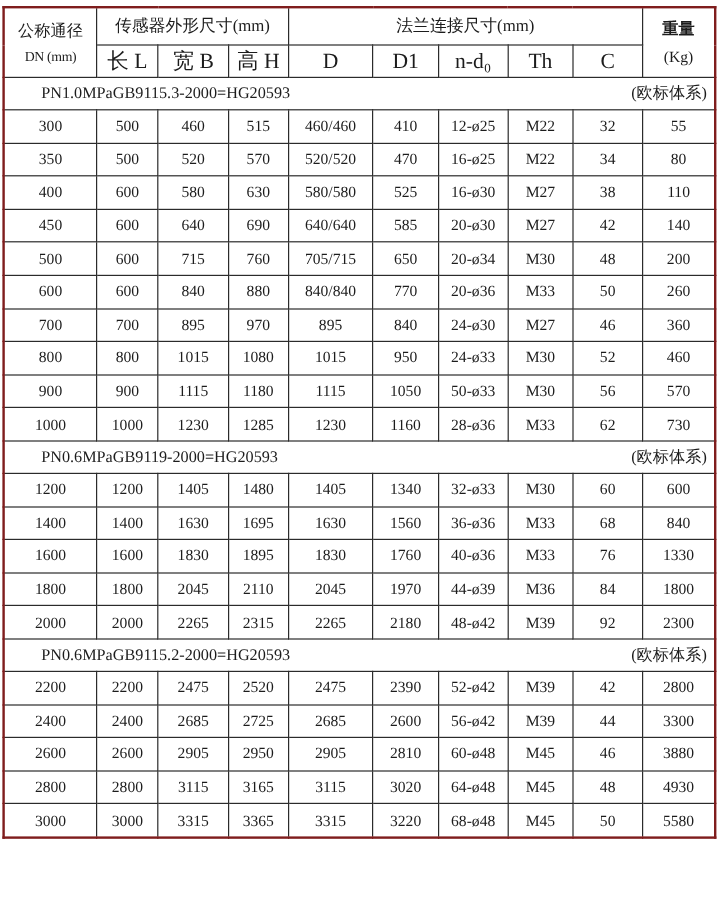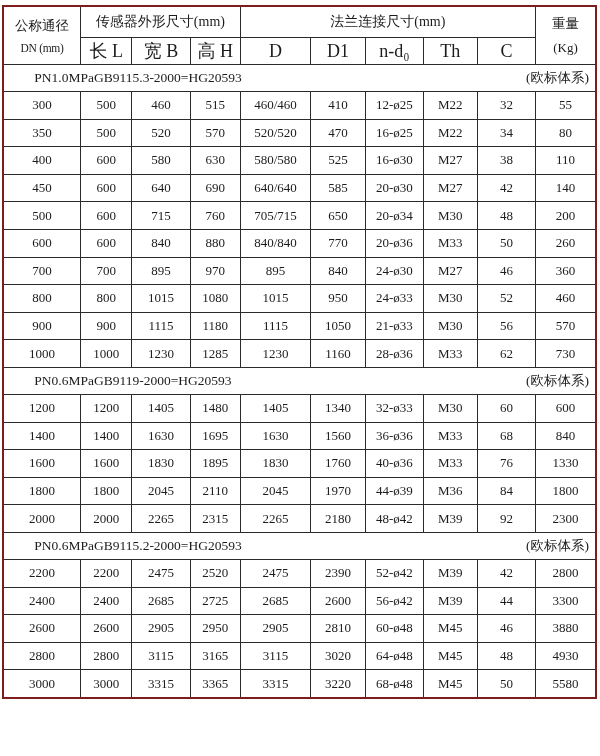--- a/index.html
+++ b/index.html
@@ -30,21 +30,21 @@
     font-weight: normal;
     padding: 0;
     overflow: hidden;
     white-space: nowrap;
   }
   
   tr.hrow1 th, tr.hrow1 td { height: 30px; font-size: 14px; }
   tr.hrow2 th { height: 26px; font-size: 18px; }
   .dn-cell .l1 { display: block; font-size: 13.5px; margin-bottom: 7px; }
   .dn-cell .l2 { display: block; font-size: 11.5px; letter-spacing: -0.3px; }
-  .wt-cell .l1 { display: block; font-size: 13.5px; margin-bottom: 7px; }
+  .wt-cell .l1 { display: block; font-size: 13.5px; margin-bottom: 7px; font-weight: bold; }
   .wt-cell .l2 { display: block; font-size: 13px; }
   
   tr.section td { height: 26px; font-size: 13.5px; }
   .secline {
     display: flex;
     align-items: center;
     padding: 0 6px 0 8px;
   }
   .secline .press { text-align: right; min-width: 82px; }
   .secline .std  { text-align: right; }
@@ -200,21 +200,21 @@
           <td>52</td>
           <td>460</td>
         </tr>
         <tr class="datarow">
           <td>900</td>
           <td>900</td>
           <td>1115</td>
           <td>1180</td>
           <td>1115</td>
           <td>1050</td>
-          <td>21-ø33</td>
+          <td>50-ø33</td>
           <td>M30</td>
           <td>56</td>
           <td>570</td>
         </tr>
         <tr class="datarow">
           <td>1000</td>
           <td>1000</td>
           <td>1230</td>
           <td>1285</td>
           <td>1230</td>

